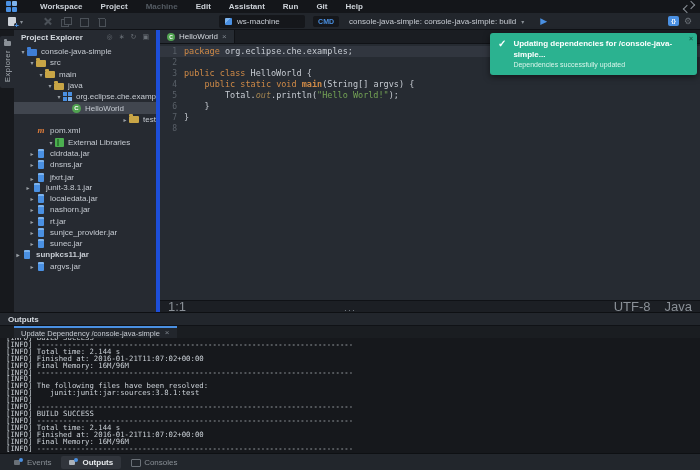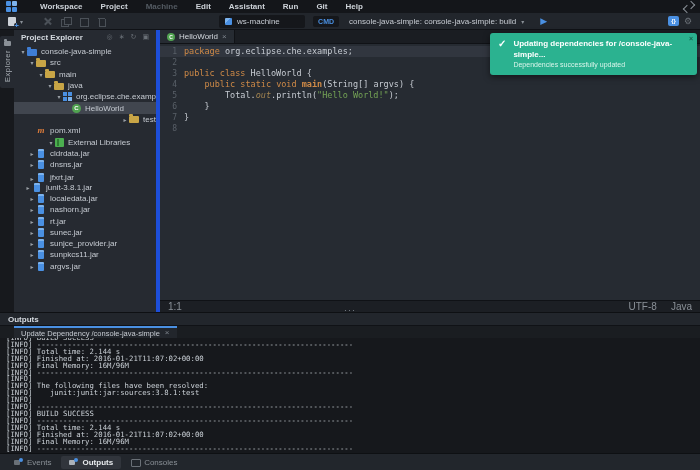--- a/index.html
+++ b/index.html
@@ -92,21 +92,21 @@
   .tab-close{color:#7d848c;font-size:8px;line-height:8px;}
   .code{flex:1;overflow:hidden;font-family:"DejaVu Sans Mono",monospace;font-size:8.5px;padding-top:2px;}
   .code-line{display:flex;height:11px;line-height:11px;white-space:pre;}
   .code-line.current{background:#31363f;}
   .gutter{width:24px;flex:none;text-align:right;padding-right:7px;color:#596068;font-size:8px;}
   .seg-kw{color:var(--kw);}
   .seg-kwb{color:var(--kw);font-weight:bold;}
   .seg-str{color:var(--str);}
   .seg-fld{color:var(--fld);font-style:italic;}
   .seg-pl{color:#c6cbd2;}
-  .editor-status{height:12px;background:#1c1f24;border-top:1px solid #101216;display:flex;align-items:center;font-size:10px;color:#8a9097;padding:0 8px;flex:none;}
+  .editor-status{height:12px;background:#1c1f24;border-top:1px solid #101216;display:flex;align-items:center;font-size:13px;color:#8a9097;padding:0 8px;flex:none;}
   .es-cursor{flex:1;}
   .es-lang{margin-left:14px;}
 
   
   .outputs{flex:none;height:140px;display:flex;flex-direction:column;background:#16181c;}
   .out-title-row{height:13px;background:#22262c;display:flex;align-items:center;padding:0 8px;flex:none;border-bottom:1px solid #101216;}
   .out-title{font-size:8px;font-weight:bold;color:#d3d8de;}
   .out-tabs{height:12px;background:#1a1d21;display:flex;align-items:stretch;flex:none;}
   .otab{display:flex;align-items:center;gap:5px;background:#22262c;border-top:2px solid var(--accent);padding:0 7px;font-size:7.5px;color:#c6cbd2;margin-left:14px;}
   .console{flex:1;overflow:hidden;padding:0 10px 0 6px;}
@@ -282,28 +282,28 @@
             <span class="tree-label">nashorn.jar</span>
           </div>
           <div class="tree-row" style="padding-left: 14px;">
             <span class="expander">▸</span>
             <span class="ti ti-jar"></span>
             <span class="tree-label">rt.jar</span>
           </div>
           <div class="tree-row" style="padding-left: 14px;">
             <span class="expander">▸</span>
             <span class="ti ti-jar"></span>
+            <span class="tree-label">sunjce_provider.jar</span>
+          </div>
+          <div class="tree-row" style="padding-left: 14px;">
+            <span class="expander">▸</span>
+            <span class="ti ti-jar"></span>
             <span class="tree-label">sunec.jar</span>
           </div>
-          <div class="tree-row" style="padding-left: 14px;">
-            <span class="expander">▸</span>
-            <span class="ti ti-jar"></span>
-            <span class="tree-label">sunjce_provider.jar</span>
-          </div>
-          <div class="tree-row" style="padding-left: 14px;">
+          <div class="tree-row" style=" font-weight: bold;">
             <span class="expander">▸</span>
             <span class="ti ti-jar"></span>
             <span class="tree-label">sunpkcs11.jar</span>
           </div>
           <div class="tree-row" style="padding-left: 14px;">
             <span class="expander">▸</span>
             <span class="ti ti-jar"></span>
             <span class="tree-label">argvs.jar</span>
           </div>
         </div>

